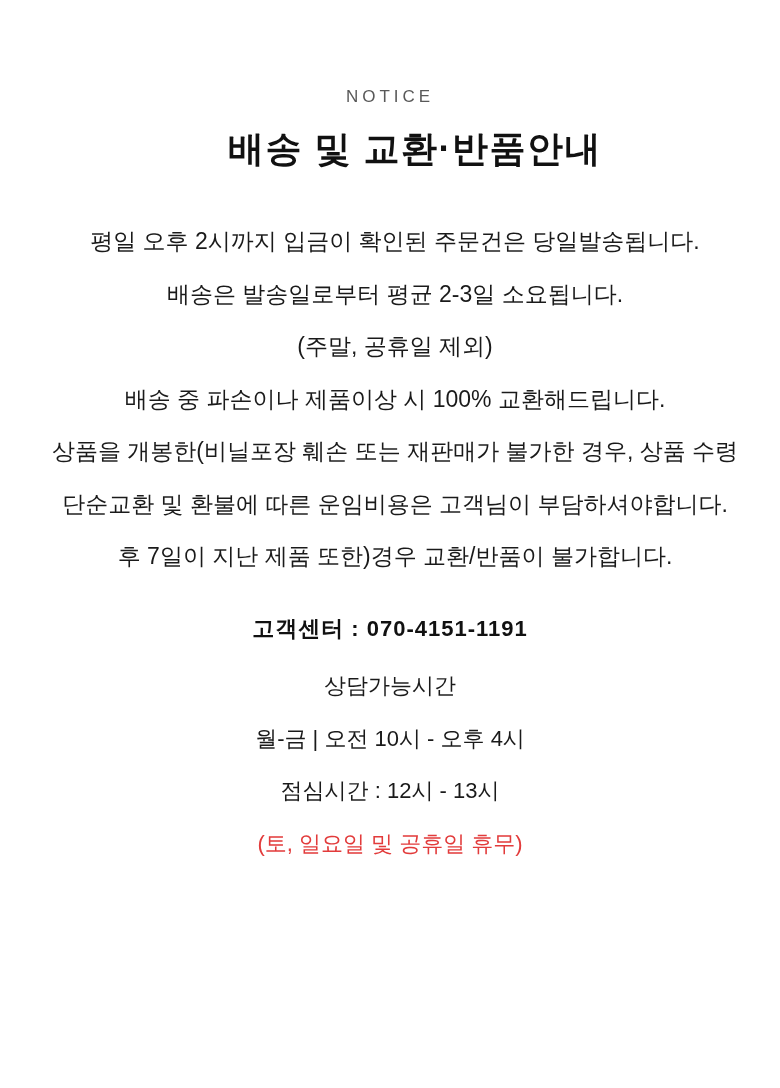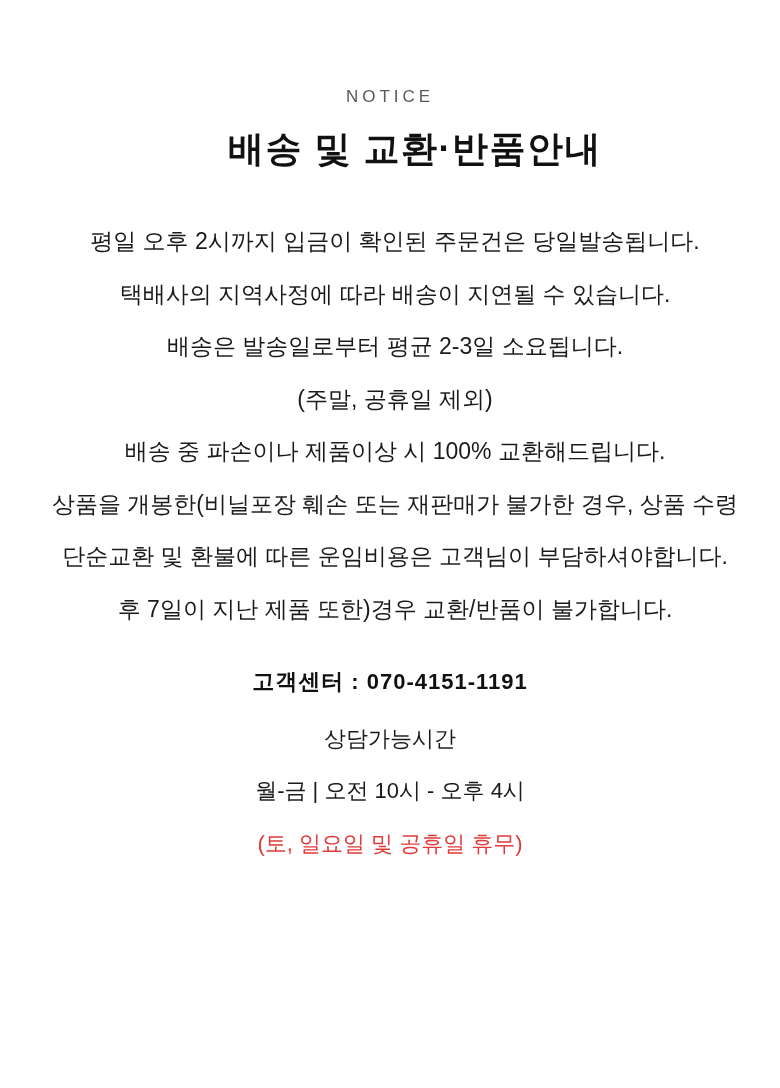--- a/index.html
+++ b/index.html
@@ -72,33 +72,33 @@
 <body>
 
 <div class="page">
 
   <p class="notice-label">NOTICE</p>
 
   <h1 class="notice-title">배송 및 교환·반품안내</h1>
 
   <div class="notice-body">
     <p>평일 오후 2시까지 입금이 확인된 주문건은 당일발송됩니다.</p>
-    <p>택배사의 지역사정에 따라 배송이 지연될 수 있습니다.</p>
     <p>배송은 발송일로부터 평균 2-3일 소요됩니다.</p>
     <p>(주말, 공휴일 제외)</p>
     <p>배송 중 파손이나 제품이상 시 100% 교환해드립니다.</p>
     <p>상품을 개봉한(비닐포장 훼손 또는 재판매가 불가한 경우, 상품 수령</p>
     <p>단순교환 및 환불에 따른 운임비용은 고객님이 부담하셔야합니다.</p>
     <p>후 7일이 지난 제품 또한)경우 교환/반품이 불가합니다.</p>
   </div>
 
   <div>
     <h2 class="cc-title">고객센터 : 070-4151-1191</h2>
 
     <p class="cc-line first">상담가능시간</p>
 
     <p class="cc-line">월-금 | 오전 10시 - 오후 4시</p>
 
+    <p class="cc-line">점심시간 : 12시 - 13시</p>
 
     <p class="cc-line holiday">(토, 일요일 및 공휴일 휴무)</p>
   </div>
 
 </div>
 
 </body></html>

